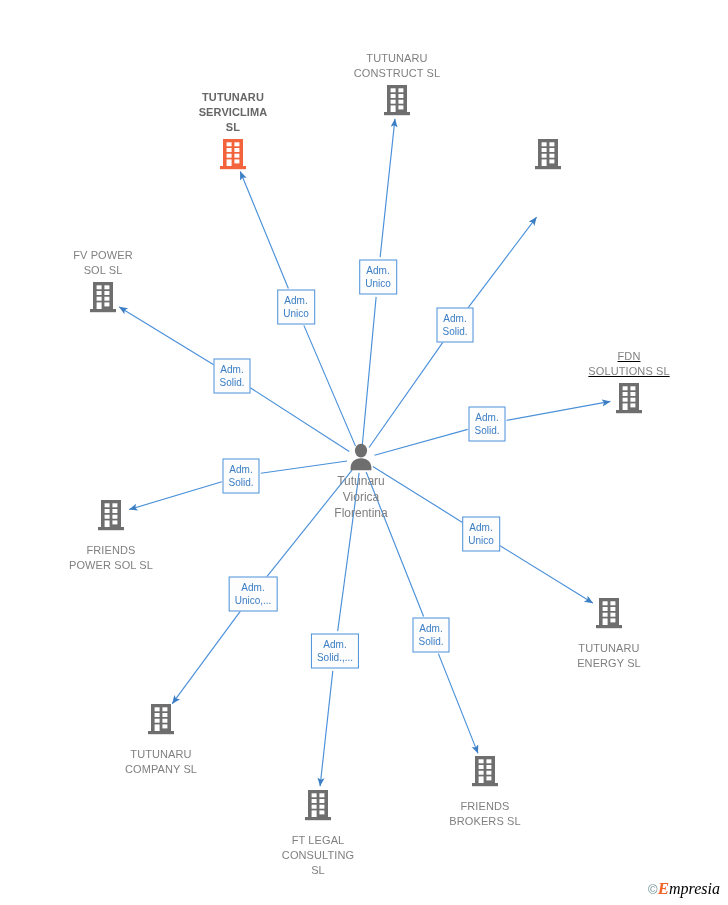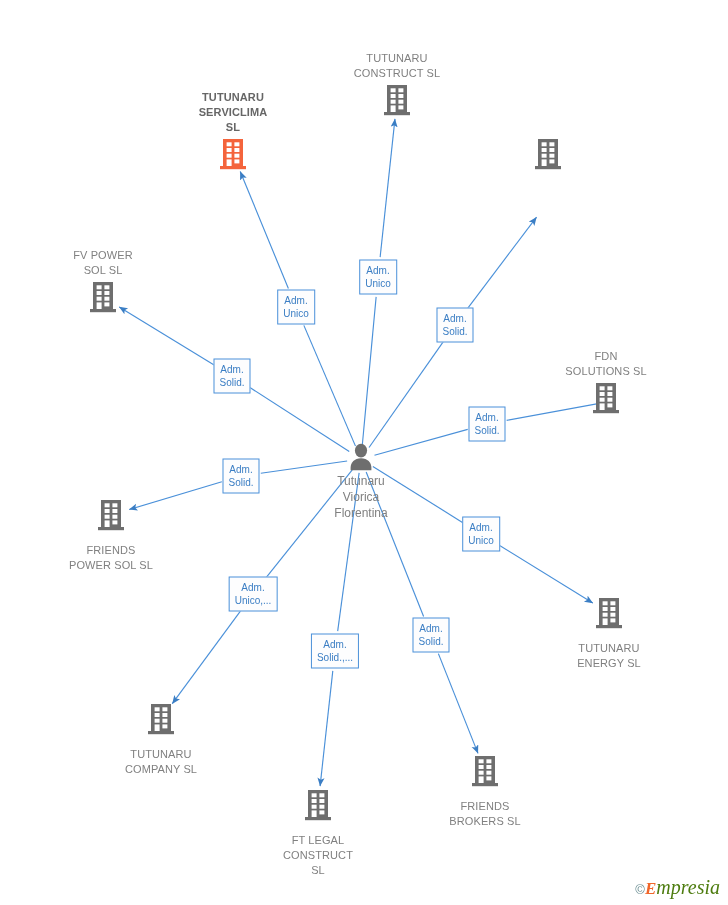--- a/index.html
+++ b/index.html
@@ -102,23 +102,23 @@
     font-size: 13px;
     font-family: "Liberation Sans", sans-serif;
   }
   #watermark .brand-e {
     color: #f1662a;
     font-style: italic;
     font-size: 17px;
     font-weight: bold;
   }
   #watermark .brand-rest {
-    color: #4d7c0f;
+    color: #000000;
     font-style: italic;
-    font-size: 20px;
+    font-size: 16px;
   }
 </style>
 </head>
 <body>
 
 <div id="canvas">
 
   <svg id="edges" viewBox="0 0 728 905">
     <defs>
       <marker id="arrowhead" markerWidth="9" markerHeight="9" refX="7.2" refY="3.1" orient="auto" markerUnits="strokeWidth">
@@ -211,21 +211,21 @@
               <rect x="15.4" y="4.3" width="5" height="4"></rect>
               <rect x="7.6" y="10" width="5" height="4"></rect>
               <rect x="15.4" y="10" width="5" height="4"></rect>
               <rect x="7.6" y="15.7" width="5" height="4"></rect>
               <rect x="15.4" y="15.7" width="5" height="4"></rect>
               <rect x="15.4" y="21.4" width="5" height="4"></rect>
               <rect x="7.6" y="21.4" width="5" height="6.6"></rect>
             </g>
           </svg></div>
       </div>
-      <div class="node label-above" style="left: 606px; top: 349px;">
+      <div class="node label-above" style="left: 629px; top: 349px; text-decoration: underline;">
         <div class="node-icon"><svg width="28" height="32" viewBox="0 0 28 32">
             <g fill="#6e6e6e">
               <rect x="4" y="1" width="20" height="27"></rect>
               <rect x="1" y="28" width="26" height="3.2"></rect>
             </g>
             <g fill="#ffffff">
               <rect x="7.6" y="4.3" width="5" height="4"></rect>
               <rect x="15.4" y="4.3" width="5" height="4"></rect>
               <rect x="7.6" y="10" width="5" height="4"></rect>
               <rect x="15.4" y="10" width="5" height="4"></rect>
@@ -309,21 +309,21 @@
               <rect x="15.4" y="4.3" width="5" height="4"></rect>
               <rect x="7.6" y="10" width="5" height="4"></rect>
               <rect x="15.4" y="10" width="5" height="4"></rect>
               <rect x="7.6" y="15.7" width="5" height="4"></rect>
               <rect x="15.4" y="15.7" width="5" height="4"></rect>
               <rect x="15.4" y="21.4" width="5" height="4"></rect>
               <rect x="7.6" y="21.4" width="5" height="6.6"></rect>
             </g>
           </svg></div>
         <div class="node-label">FT LEGAL
-CONSTRUCT
+CONSULTING
 SL</div>
       </div>
       <div class="node label-below" style="left: 485px; top: 755px;">
         <div class="node-icon"><svg width="28" height="32" viewBox="0 0 28 32">
             <g fill="#6e6e6e">
               <rect x="4" y="1" width="20" height="27"></rect>
               <rect x="1" y="28" width="26" height="3.2"></rect>
             </g>
             <g fill="#ffffff">
               <rect x="7.6" y="4.3" width="5" height="4"></rect>

